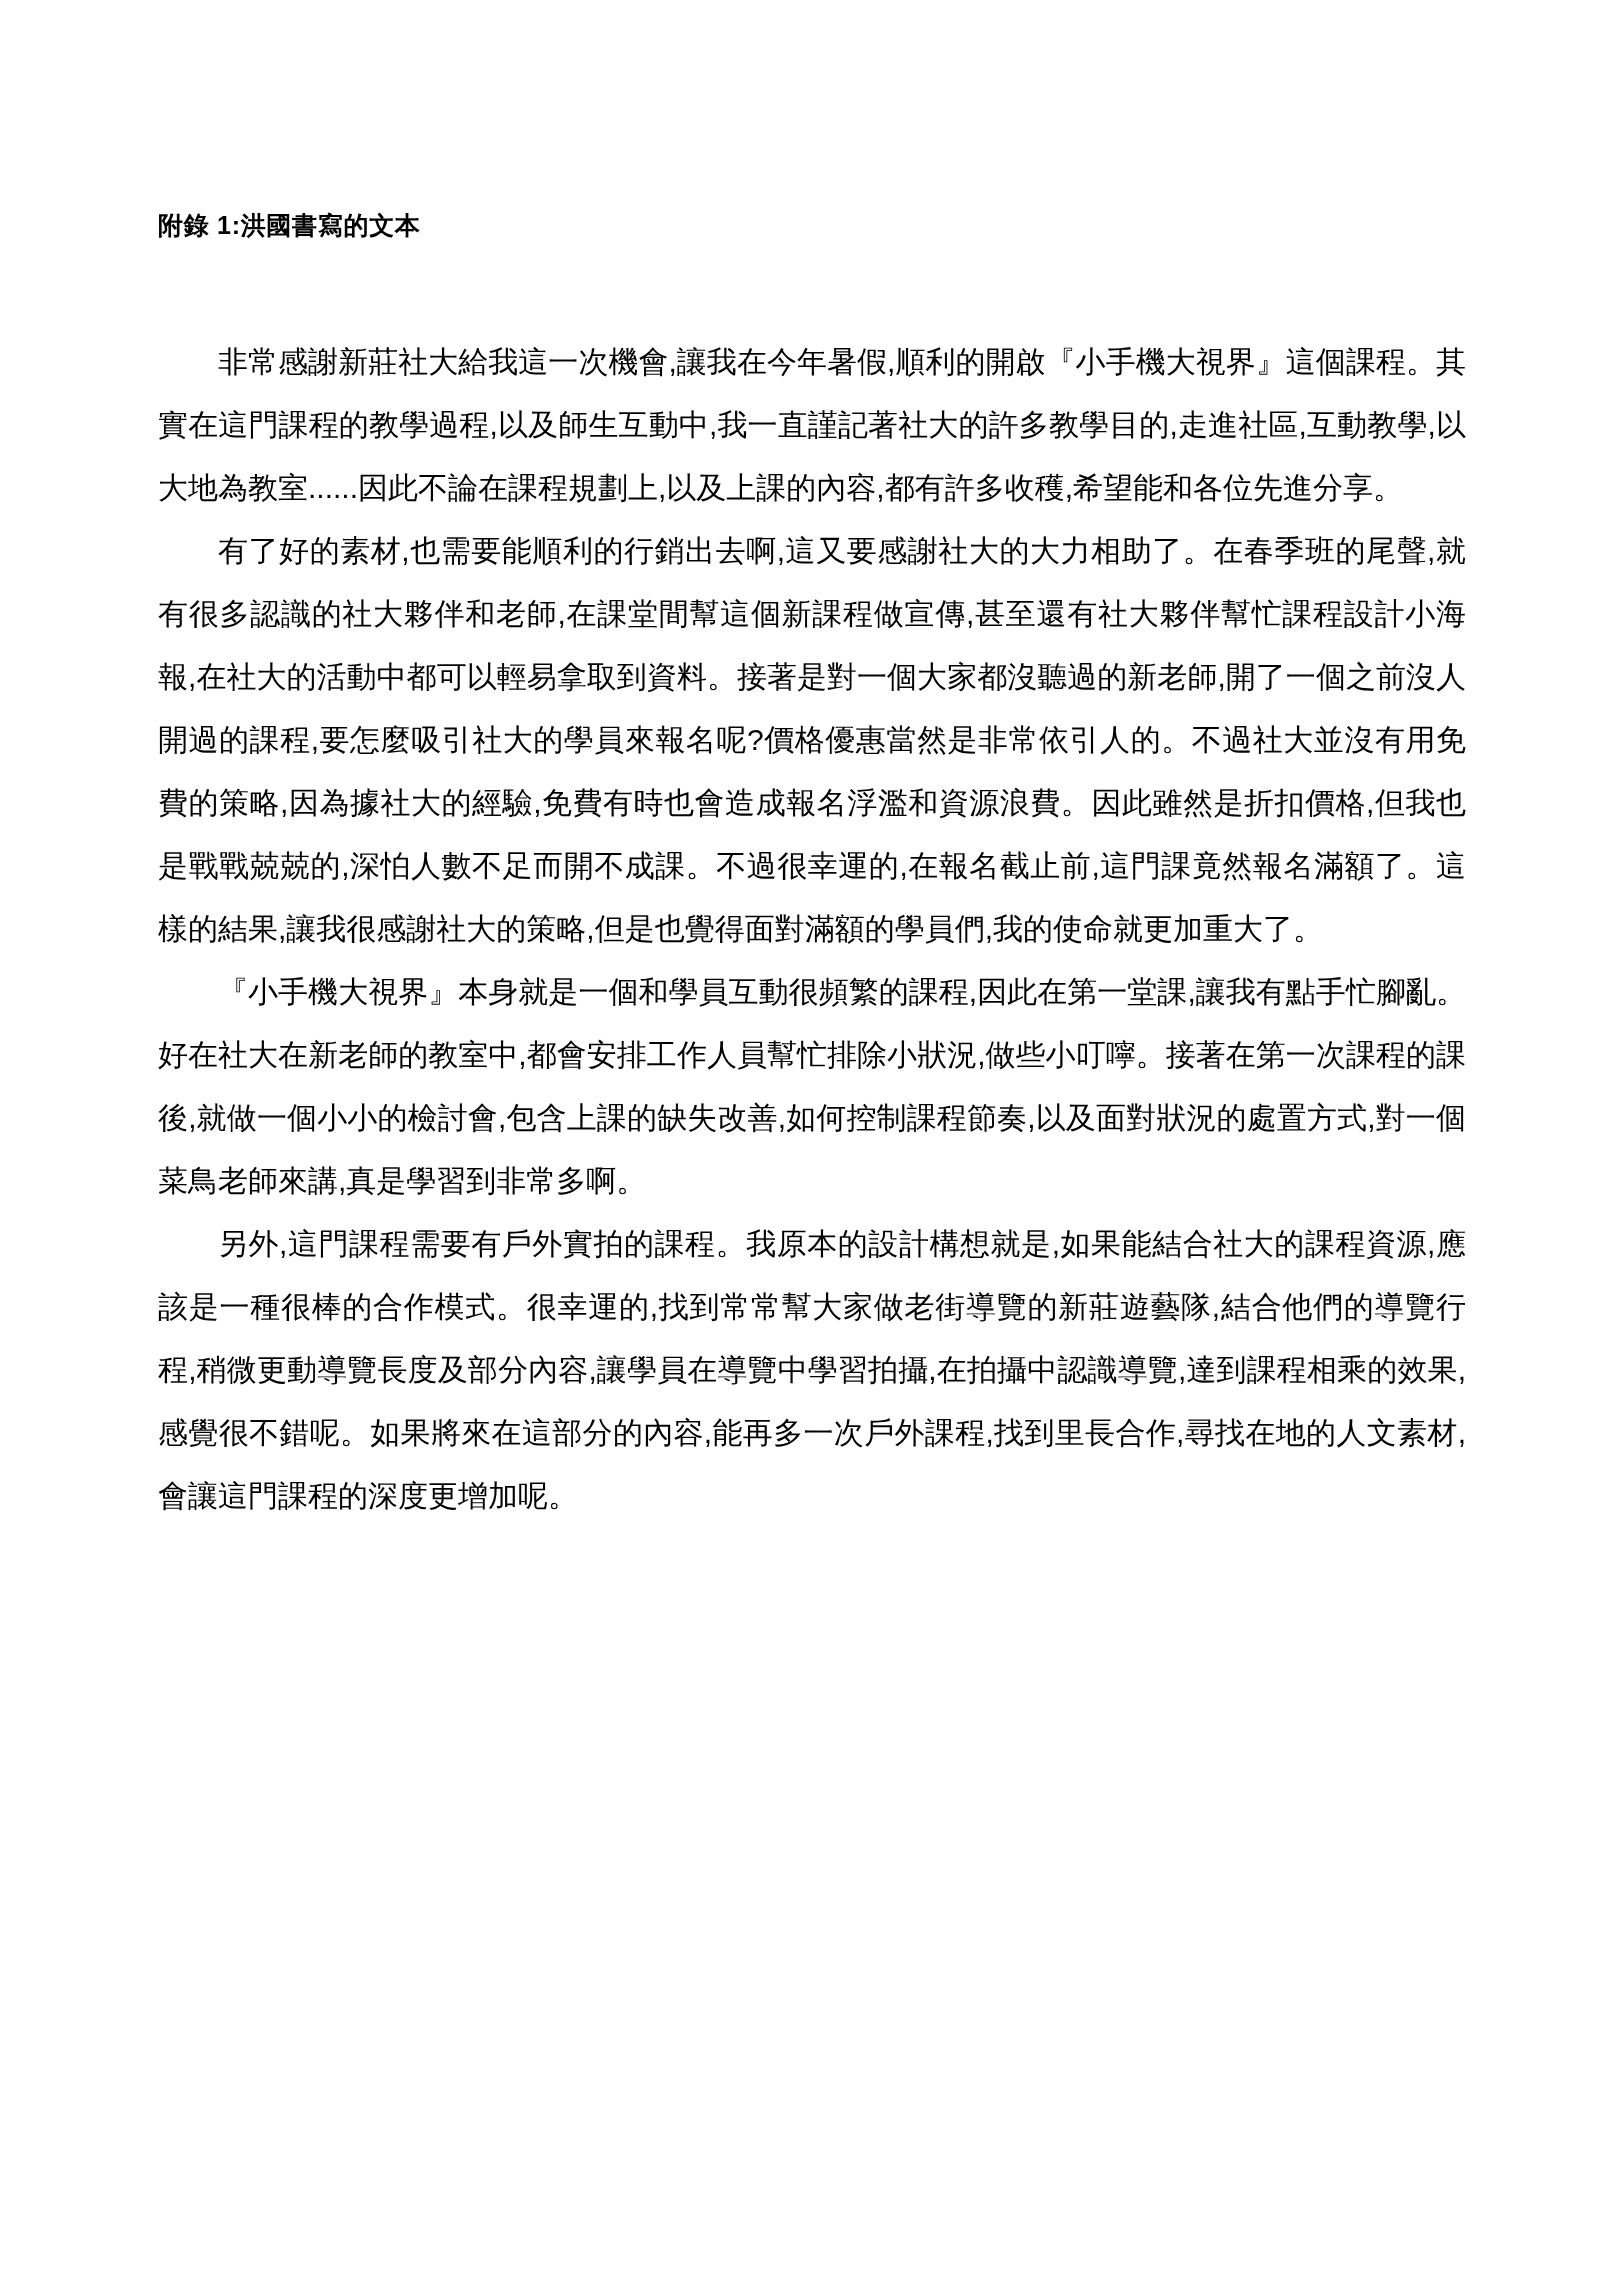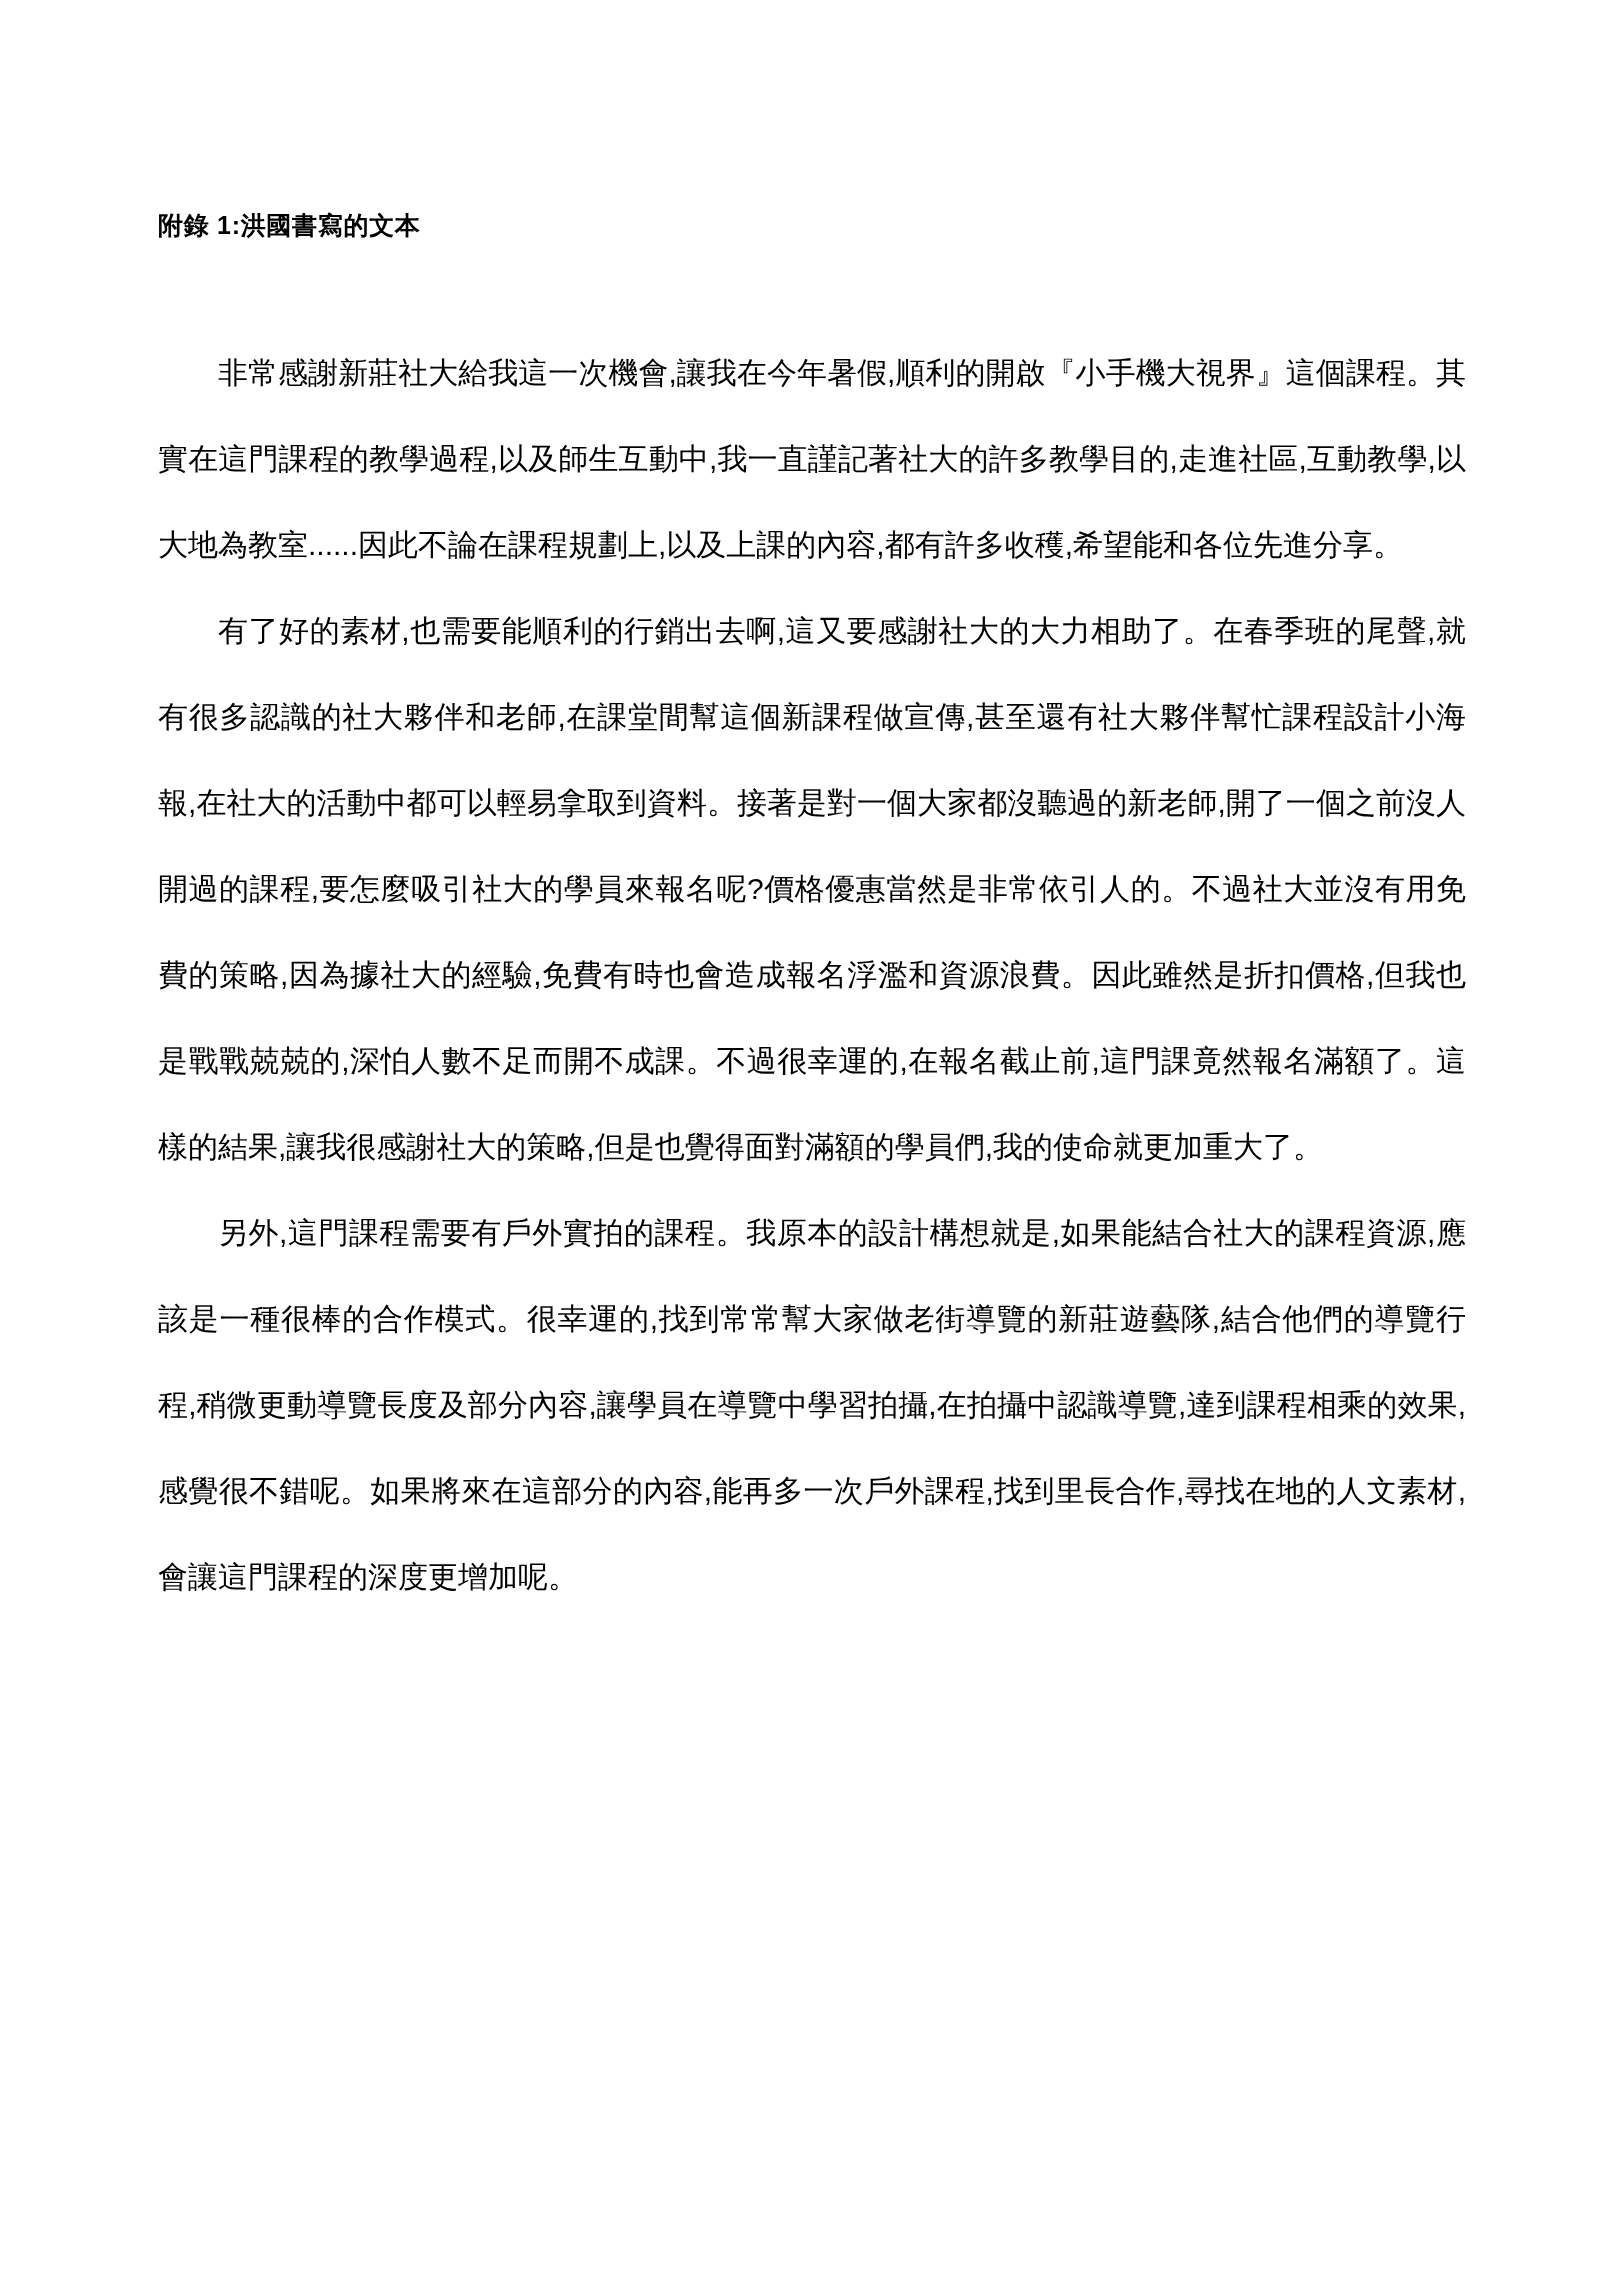--- a/index.html
+++ b/index.html
@@ -27,21 +27,21 @@
   }
   .body-text {
     position: absolute;
     left: 158px;
     width: 1308px;
     top: 330px;
   }
   .body-text p {
     margin: 0;
     font-size: 30px;
-    line-height: 86px;
+    line-height: 63px;
     text-align: justify;
     text-justify: inter-ideograph;
     text-indent: 60px;
     color: #000000;
     word-break: break-all;
   }
   .page-number {
     position: absolute;
     left: 0;
     right: 0;
@@ -53,18 +53,19 @@
 </style>
 </head>
 <body>
 
 <div class="page">
   <div class="heading">附錄 1:洪國書寫的文本</div>
 
   <div class="body-text">
     <p>非常感謝新莊社大給我這一次機會,讓我在今年暑假,順利的開啟『小手機大視界』這個課程。其實在這門課程的教學過程,以及師生互動中,我一直謹記著社大的許多教學目的,走進社區,互動教學,以大地為教室......因此不論在課程規劃上,以及上課的內容,都有許多收穫,希望能和各位先進分享。</p>
     <p>有了好的素材,也需要能順利的行銷出去啊,這又要感謝社大的大力相助了。在春季班的尾聲,就有很多認識的社大夥伴和老師,在課堂間幫這個新課程做宣傳,甚至還有社大夥伴幫忙課程設計小海報,在社大的活動中都可以輕易拿取到資料。接著是對一個大家都沒聽過的新老師,開了一個之前沒人開過的課程,要怎麼吸引社大的學員來報名呢?價格優惠當然是非常依引人的。不過社大並沒有用免費的策略,因為據社大的經驗,免費有時也會造成報名浮濫和資源浪費。因此雖然是折扣價格,但我也是戰戰兢兢的,深怕人數不足而開不成課。不過很幸運的,在報名截止前,這門課竟然報名滿額了。這樣的結果,讓我很感謝社大的策略,但是也覺得面對滿額的學員們,我的使命就更加重大了。</p>
+    <p>『小手機大視界』本身就是一個和學員互動很頻繁的課程,因此在第一堂課,讓我有點手忙腳亂。好在社大在新老師的教室中,都會安排工作人員幫忙排除小狀況,做些小叮嚀。接著在第一次課程的課後,就做一個小小的檢討會,包含上課的缺失改善,如何控制課程節奏,以及面對狀況的處置方式,對一個菜鳥老師來講,真是學習到非常多啊。</p>
     <p>另外,這門課程需要有戶外實拍的課程。我原本的設計構想就是,如果能結合社大的課程資源,應該是一種很棒的合作模式。很幸運的,找到常常幫大家做老街導覽的新莊遊藝隊,結合他們的導覽行程,稍微更動導覽長度及部分內容,讓學員在導覽中學習拍攝,在拍攝中認識導覽,達到課程相乘的效果,感覺很不錯呢。如果將來在這部分的內容,能再多一次戶外課程,找到里長合作,尋找在地的人文素材,會讓這門課程的深度更增加呢。</p>
   </div>
 
   <div class="page-number">58</div>
 </div>
 
 
 </body></html>

